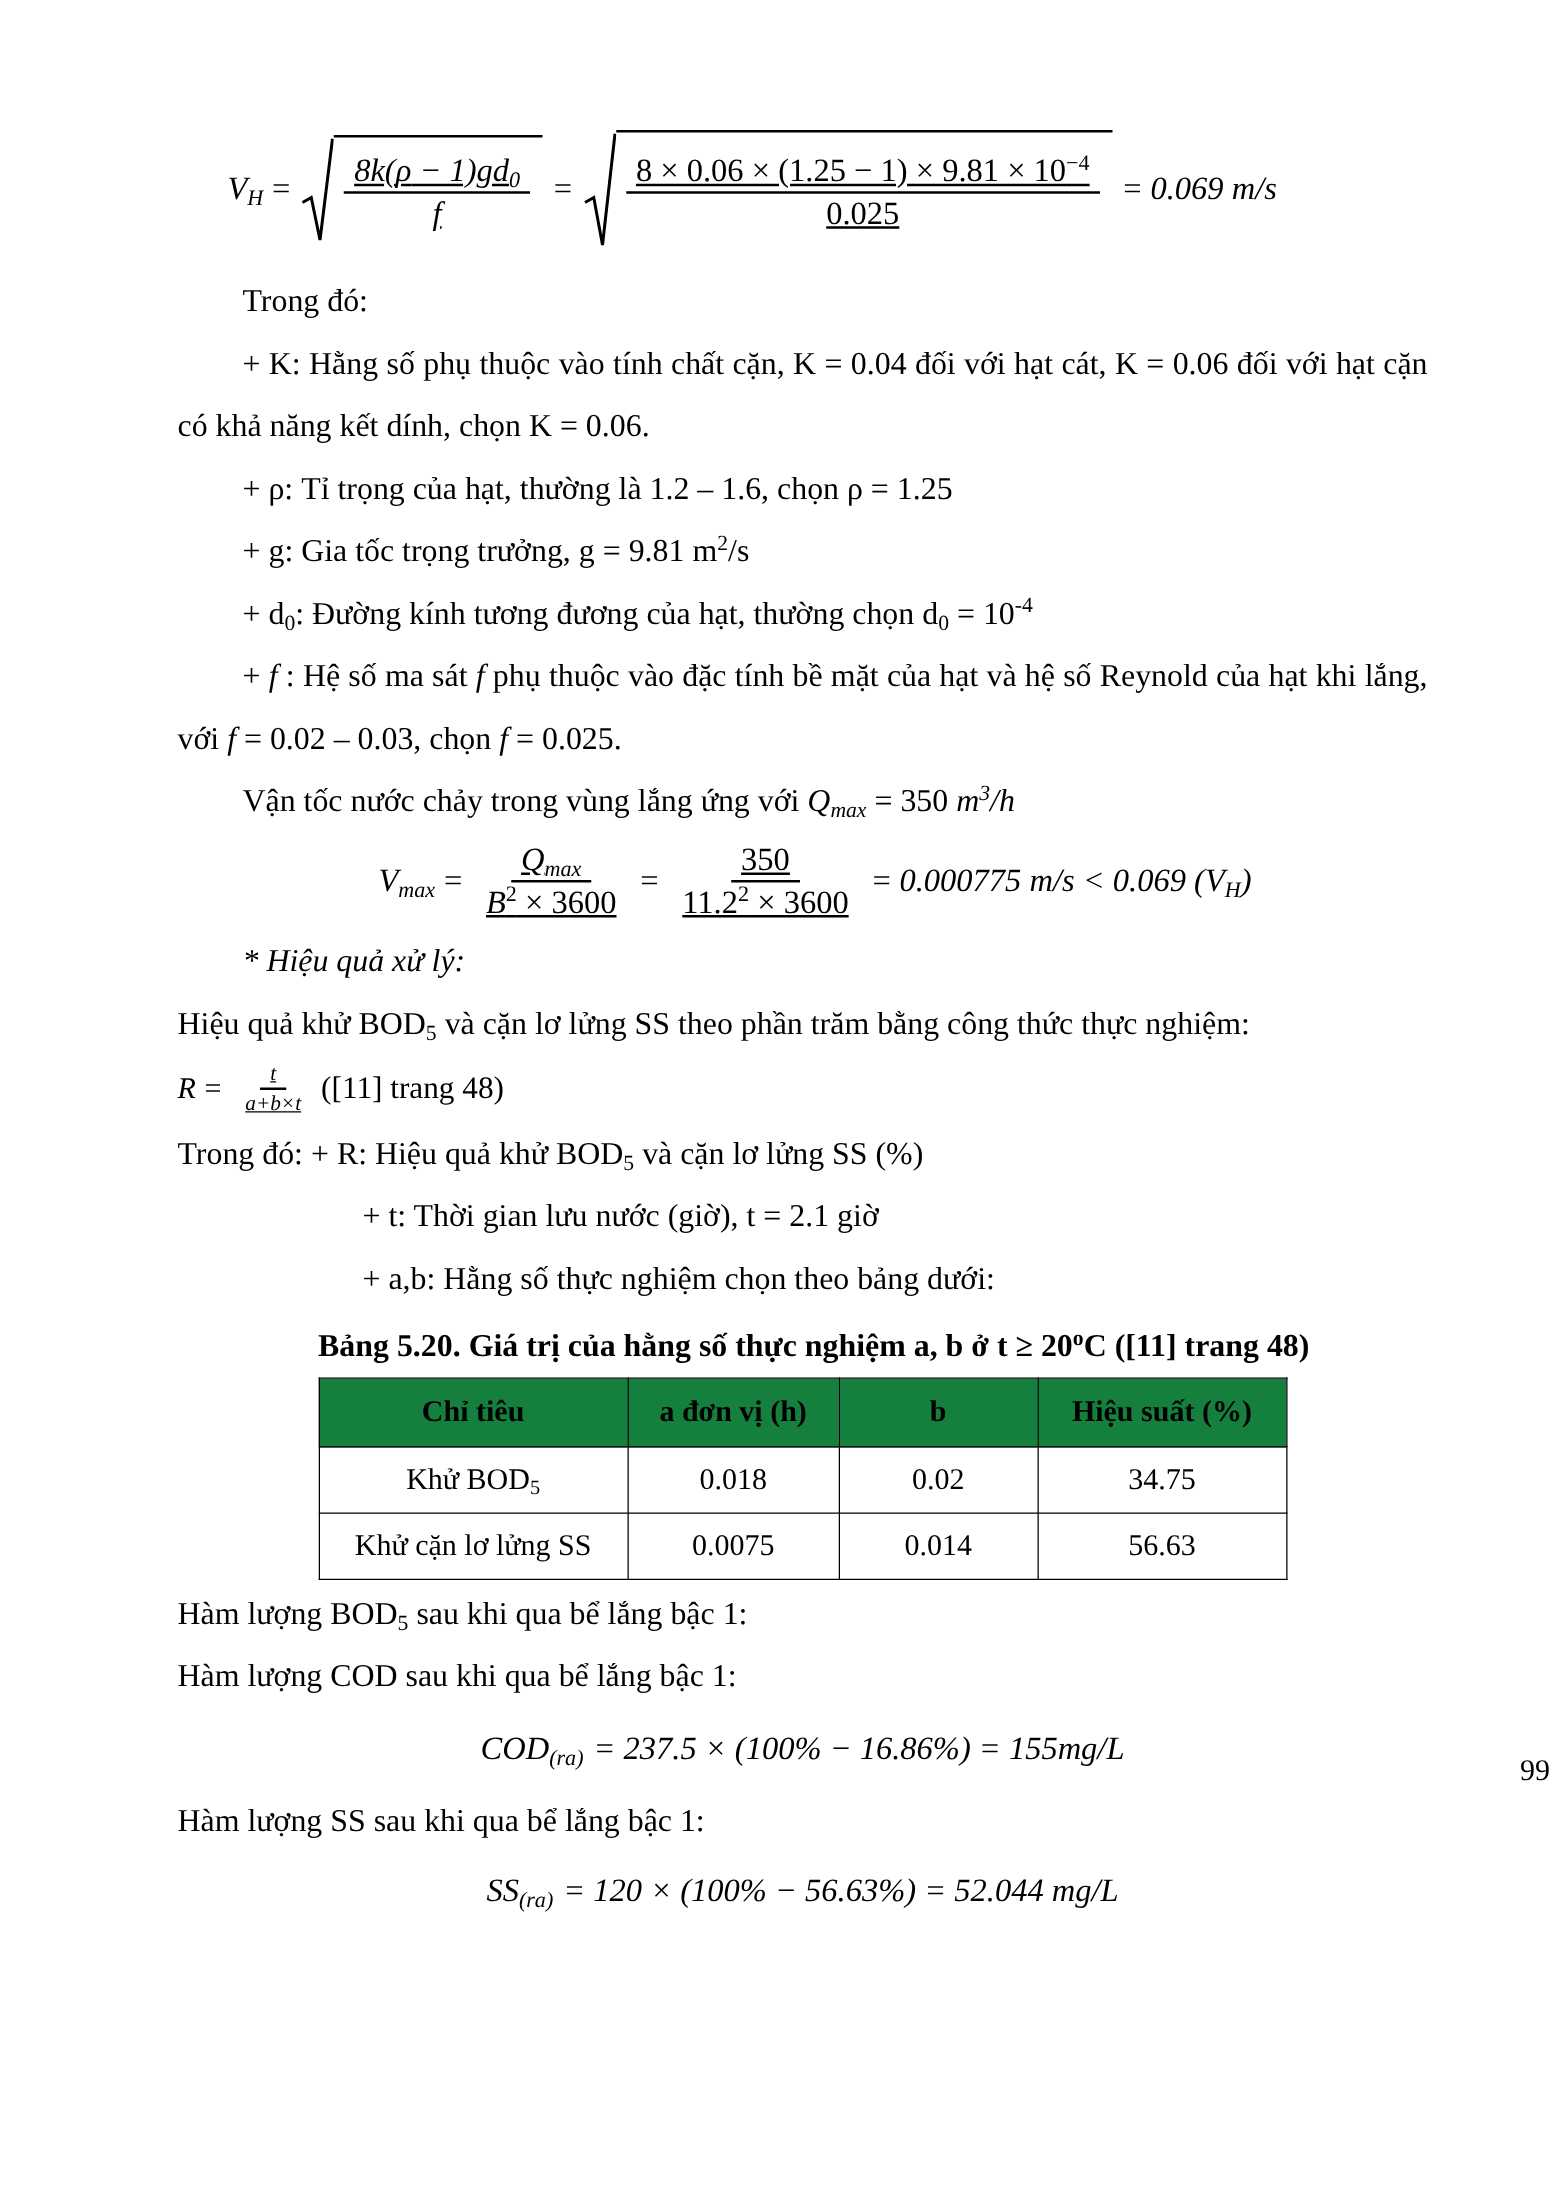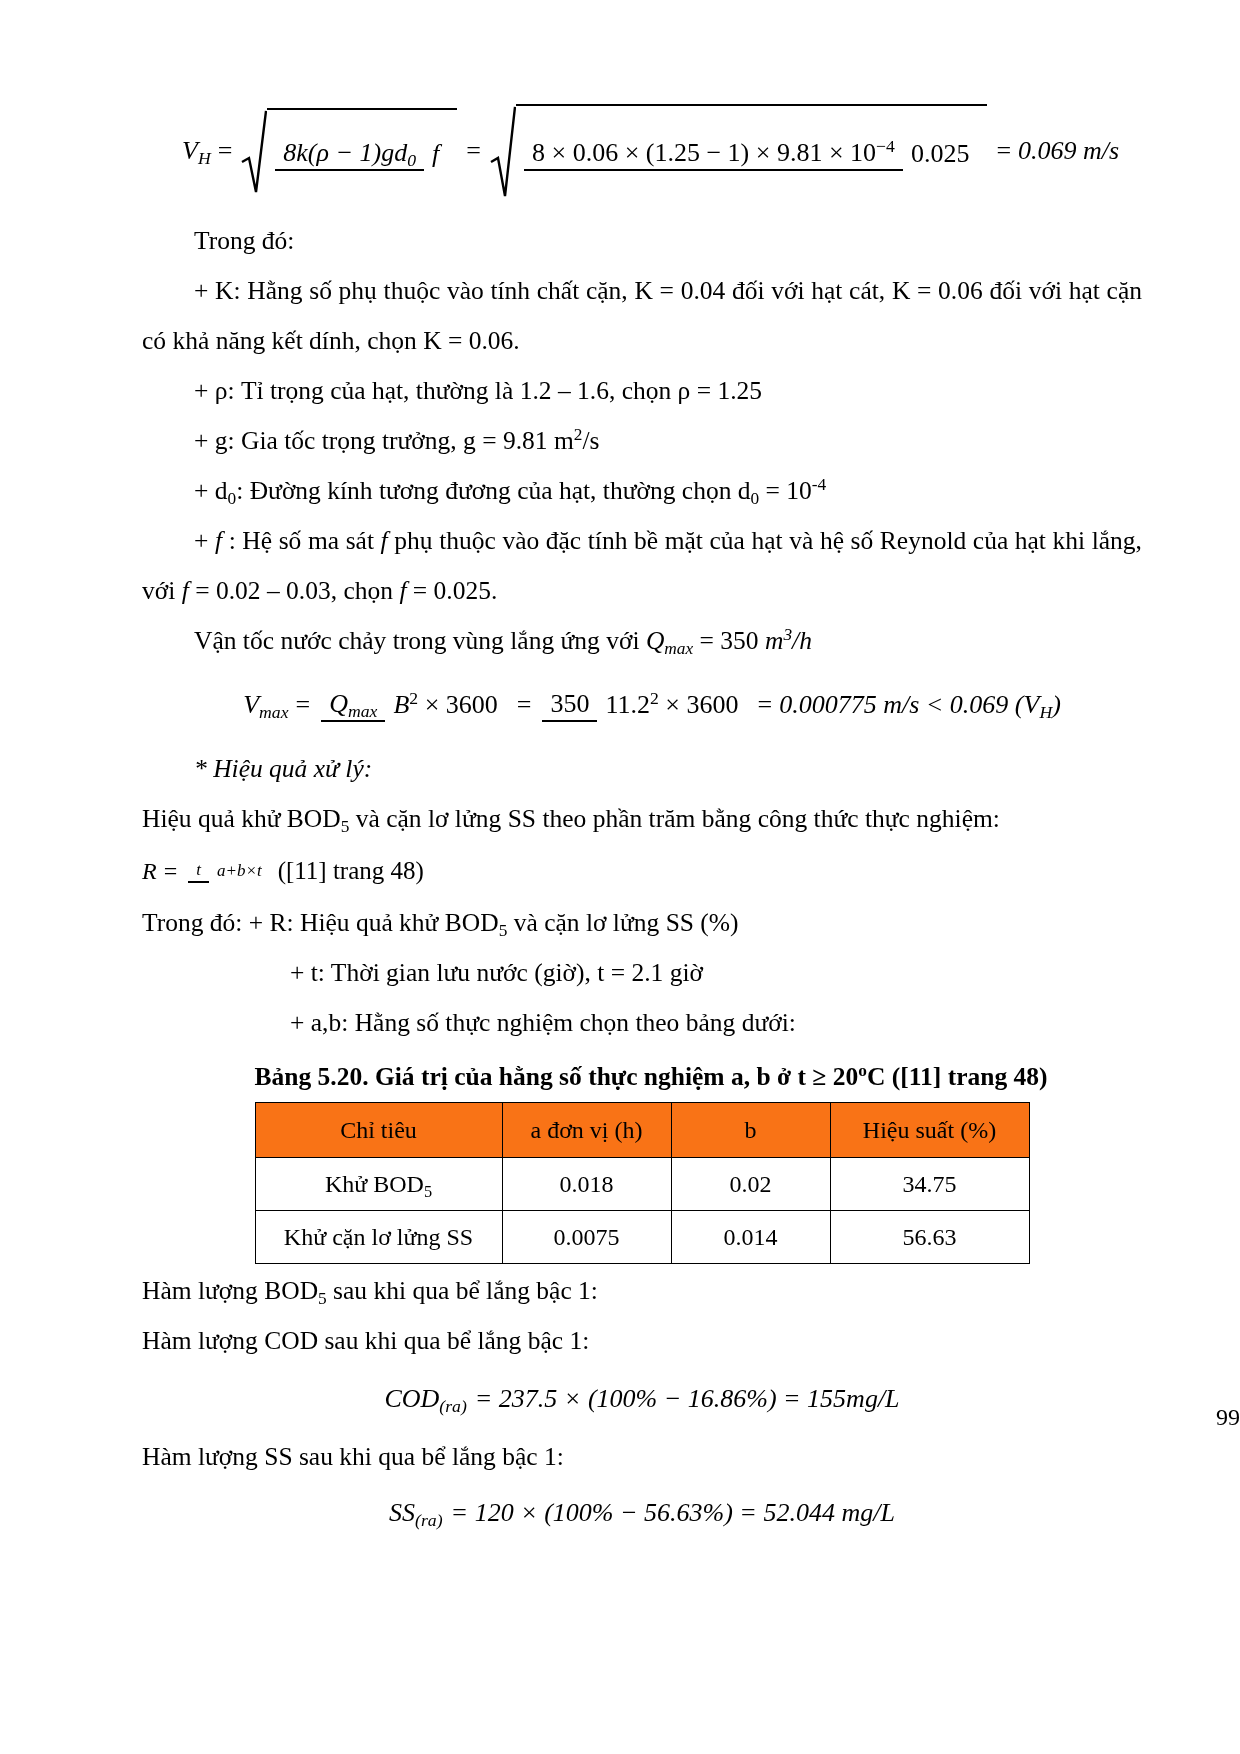--- a/index.html
+++ b/index.html
@@ -57,24 +57,26 @@
     display: inline-flex;
     align-items: center;
     white-space: nowrap;
   }
   .mvar { font-style: italic; }
   .op { margin: 0 7px; }
 
   
   .frac {
     display: inline-flex;
+    flex-direction: column;
     align-items: center;
     justify-content: center;
     vertical-align: middle;
     margin: 0 4px;
+    text-decoration: underline;
   }
   .frac .num, .frac .den {
     padding: 1px 8px;
     text-align: center;
     white-space: nowrap;
   }
   .frac .num { border-bottom: 2.2px solid #000; }
 
   
   .sqrt {
@@ -112,22 +114,22 @@
     table-layout: fixed;
   }
   table.data th, table.data td {
     border: 1.6px solid #000000;
     text-align: center;
     font-size: 24px;
     height: 44px;
     padding: 4px 6px;
   }
   table.data thead th {
-    background: #f97316;
-    font-weight: normal;
+    background: #15803d;
+    font-weight: bold;
     height: 46px;
   }
   table.data tbody td { font-weight: normal; }
   .col-1 { width: 234px; }
   .col-2 { width: 156px; }
   .col-3 { width: 146px; }
   .col-4 { width: 186px; }
 
   .pagenum {
     position: absolute;

